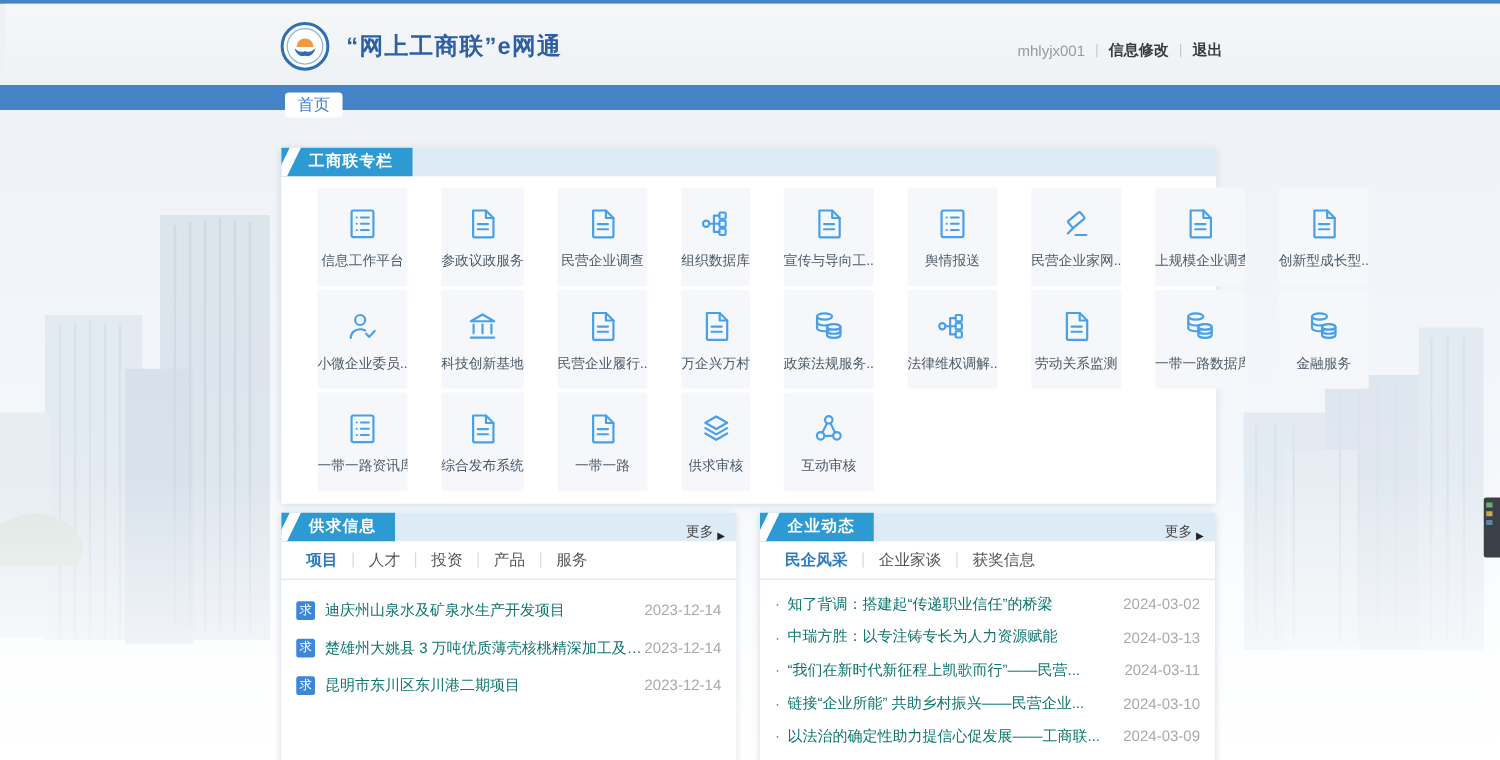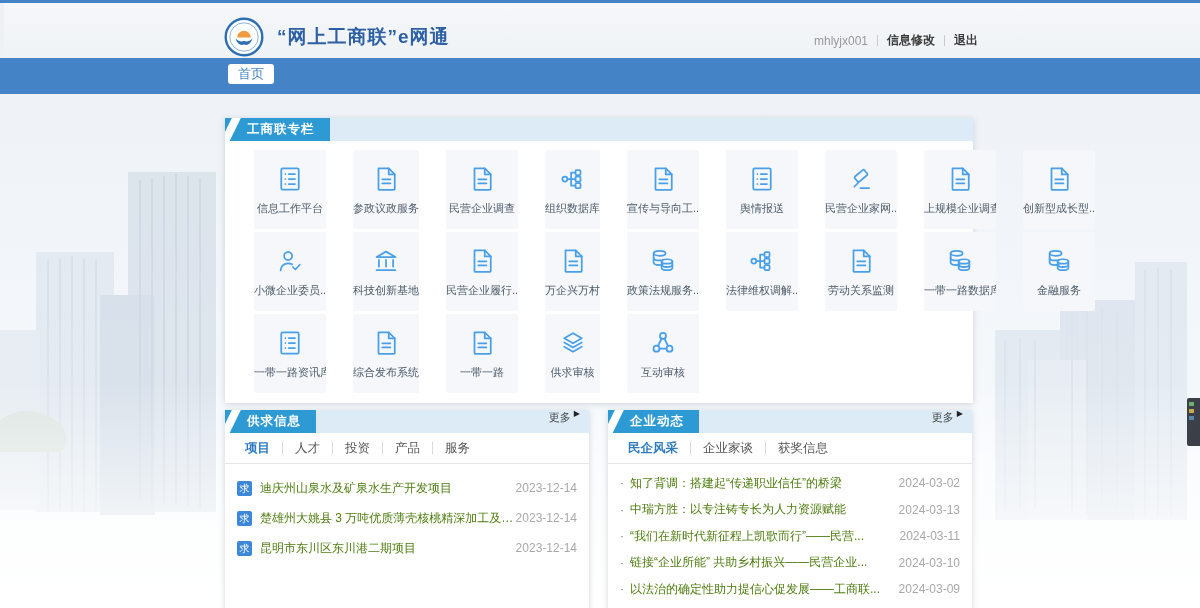--- a/index.html
+++ b/index.html
@@ -11,55 +11,55 @@
   .top-strip{position:absolute;left:0;top:0;width:1200px;height:3px;background:#4484c6;z-index:3;}
   .header{position:absolute;left:4px;top:3px;width:1200px;height:69px;z-index:3;
     background:linear-gradient(180deg,#f5f7f9 0%,#eef2f5 100%);}
   .brand{position:absolute;left:220px;top:14px;display:flex;align-items:center;gap:13px;}
   .site-title{font-size:19px;font-weight:bold;color:#2c5fa3;letter-spacing:1px;}
   .account{position:absolute;right:226px;top:29px;display:flex;align-items:center;gap:9px;font-size:12px;}
   .account .uname{color:#999;}
   .account a{color:#3a3a3a;font-weight:bold;text-decoration:none;cursor:pointer;}
   .vsep{width:1px;height:11px;background:#c9c9c9;}
 
-  .navbar{position:absolute;left:0;top:58px;width:1200px;height:36px;background:#4484c6;z-index:3;}
+  .navbar{position:absolute;left:0;top:68px;width:1200px;height:20px;background:#4484c6;z-index:3;}
   .home-btn{position:absolute;left:228px;top:6px;background:#fff;color:#4484c6;font-size:13px;
     line-height:20px;padding:0 10px;border-radius:3px;cursor:pointer;}
 
   .panel{position:absolute;background:#fff;box-shadow:0 1px 6px rgba(100,120,145,.28);z-index:2;}
   .panel-apps{left:225px;top:118px;width:748px;height:285px;}
   .panel-supply{left:225px;top:410px;width:364px;height:215px;}
   .panel-news{left:608px;top:410px;width:364px;height:215px;}
 
   .sec-head{position:relative;height:23px;background:#dcebf6;overflow:hidden;}
   .sec-label{position:absolute;left:0;top:0;height:31px;line-height:23px;padding:0 15px 0 22px;
     background:#2d9ad3;color:#fff;font-size:12.5px;font-weight:bold;letter-spacing:1px;}
   .sec-label::before{content:"";position:absolute;left:1px;top:-3px;width:9px;height:30px;
     background:#fff;transform:skewX(-26deg);}
-  .more{position:absolute;right:9px;top:0;height:23px;display:flex;align-items:flex-start;gap:3px;
+  .more{position:absolute;right:9px;top:0;height:23px;display:flex;align-items:flex-end;gap:3px;
     font-size:11px;color:#444;cursor:pointer;}
   .more .arr{font-size:8px;color:#222;line-height:1;}
 
   .grid{display:grid;grid-template-columns:repeat(9,1fr);gap:3px;padding:9px 5px;}
   .tile{height:79px;background:#f5f7fa;border-radius:2px;display:flex;flex-direction:column;
     align-items:center;justify-content:center;gap:7px;cursor:pointer;margin-left:24px;}
   .tile-icon{height:30px;display:flex;align-items:center;}
   .tile-icon svg{display:block;}
   .tile-label{font-size:11px;color:#4c5a68;max-width:72px;white-space:nowrap;overflow:hidden;}
 
   .tabs{height:30px;border-bottom:1px solid #e6e6e6;display:flex;align-items:center;padding:0 8px;}
   .tab{font-size:12.5px;color:#555;padding:0 12px;line-height:12px;border-right:1px solid #d9d9d9;cursor:pointer;white-space:nowrap;}
   .tab:last-child{border-right:none;}
   .tab.active{color:#2f7bbf;font-weight:bold;}
 
   .slist{padding:9px 12px 0;}
   .s-item{display:flex;align-items:center;height:30px;cursor:pointer;}
   .badge{flex:0 0 auto;width:15px;height:15px;background:#3d87d8;border-radius:2px;color:#fff;
     font-size:10px;line-height:15px;text-align:center;margin-right:8px;}
-  .ititle{flex:1;font-size:12px;color:#4d7c0f;white-space:nowrap;overflow:hidden;text-overflow:ellipsis;}
+  .ititle{flex:1;font-size:12px;color:#0f766e;white-space:nowrap;overflow:hidden;text-overflow:ellipsis;}
   .idate{font-size:12px;color:#a8a8a8;}
   .nlist{padding:6px 12px 0;}
   .n-item{display:flex;align-items:center;height:26.5px;cursor:pointer;}
   .bullet{color:#777;margin-right:6px;font-size:12px;flex:0 0 auto;}
 
   .floating-widget{position:absolute;right:0;top:398px;width:9px;height:40px;background:#3b4048;
     border-radius:2px 0 0 2px;display:flex;flex-direction:column;gap:3px;padding:4px 2px;z-index:4;cursor:pointer;}
   .fw-dot{width:5px;height:4px;}
   .fw-dot.g{background:#6fae6f;} .fw-dot.y{background:#c9a94f;} .fw-dot.b{background:#5b87a8;}
 </style>

